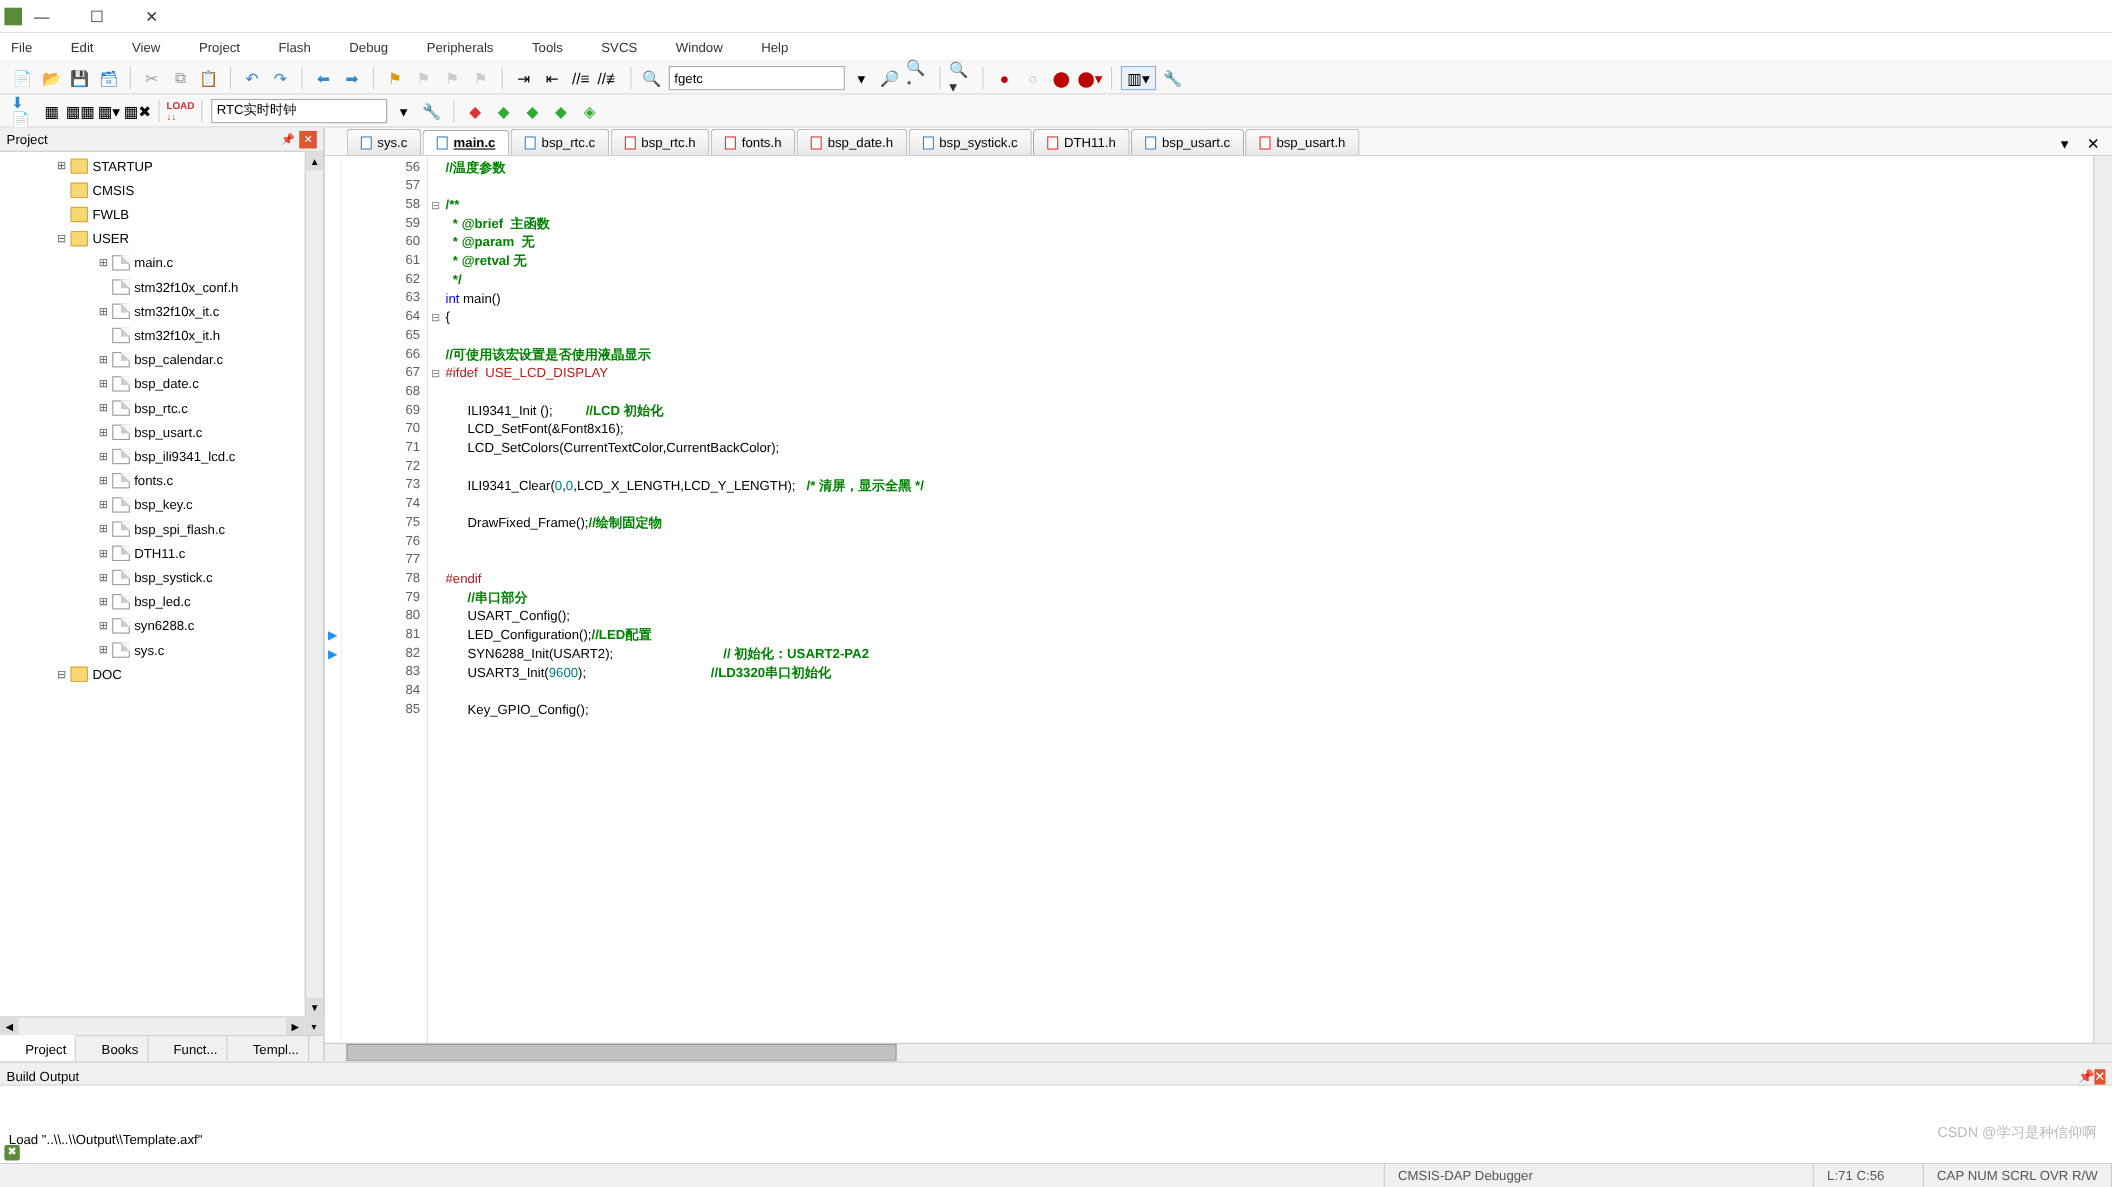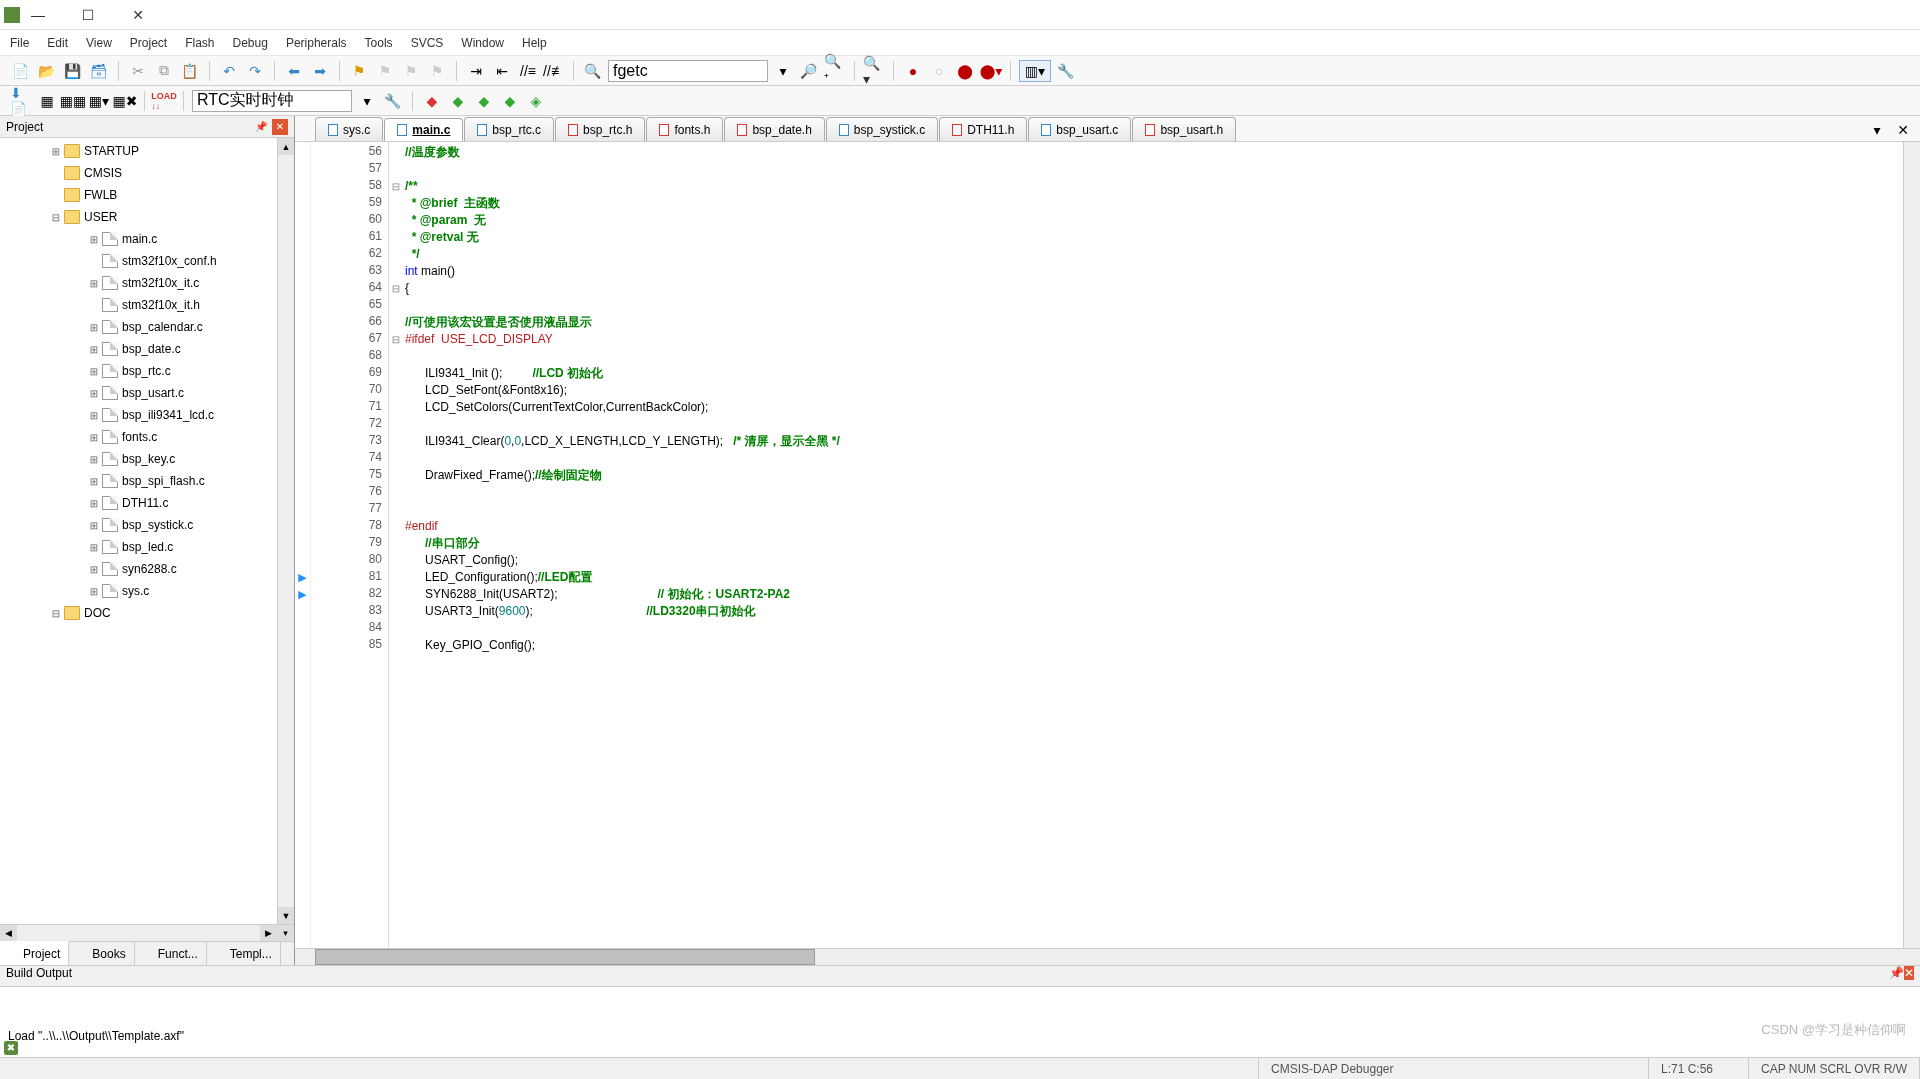--- a/index.html
+++ b/index.html
@@ -2,27 +2,27 @@
 <html><head>
 <meta charset="utf-8">
 <style>
 * { margin:0; padding:0; box-sizing:border-box; font-family:"Segoe UI",Tahoma,sans-serif; font-size:12px; }
 body { background:#fff; width:1920px; height:1079px; overflow:hidden; display:flex; flex-direction:column; }
 .titlebar { height:30px; background:#fff; border-bottom:1px solid #ddd; display:flex; align-items:center; padding:0 4px; }
 .titlebar .icon-app { width:16px; height:16px; background:#5a8a3a; margin-right:6px; }
 .titlebar .title { flex:1; font-size:12px; color:#333; }
 .winbtns { display:flex; gap:26px; padding-right:10px; }
 .winbtns span { font-size:14px; color:#333; cursor:pointer; width:24px; text-align:center; }
-.menubar { height:26px; background:#fff; border-bottom:1px solid #e5e5e5; display:flex; align-items:center; padding:0 10px; gap:18px; }
+.menubar { height:26px; background:#fff; border-bottom:1px solid #e5e5e5; display:flex; align-items:center; padding:0 10px; gap:35px; }
 .menubar span { color:#333; cursor:pointer; }
 .toolbar { height:30px; background:#f8f8f8; border-bottom:1px solid #d0d0d0; display:flex; align-items:center; padding:0 10px; gap:4px; }
 .toolbar2 { height:30px; background:#f8f8f8; border-bottom:1px solid #d0d0d0; display:flex; align-items:center; padding:0 10px; gap:4px; }
 .tb-btn { width:22px; height:22px; display:flex; align-items:center; justify-content:center; cursor:pointer; font-size:14px; }
 .tb-sep { width:1px; height:20px; background:#ccc; margin:0 4px; }
-.tb-input { height:22px; border:1px solid #aaa; background:#fff; padding:0 4px; font-size:16px; }
+.tb-input { height:22px; border:1px solid #aaa; background:#fff; padding:0 4px; font-size:12px; }
 .main { flex:1; display:flex; overflow:hidden; }
 .project-panel { width:295px; border-right:1px solid #999; display:flex; flex-direction:column; background:#fff; }
 .panel-hdr { height:22px; background:#f0f0f0; border-bottom:1px solid #ccc; display:flex; align-items:center; padding:0 6px; font-size:12px; }
 .panel-hdr .sp { flex:1; }
 .panel-hdr .hbtn { width:16px; height:16px; margin-left:2px; cursor:pointer; display:flex; align-items:center; justify-content:center; font-size:10px; }
 .panel-hdr .close { background:#d53; color:#fff; }
 .tree { flex:1; overflow:auto; padding:2px 0; position:relative; }
 .tree-row { display:flex; align-items:center; height:22px; padding-left:50px; cursor:pointer; white-space:nowrap; }
 .tree-row.folder { padding-left:50px; }
 .tree-row.file { padding-left:88px; }
@@ -56,21 +56,21 @@
 .src .line { height:17px; }
 .c-cmt { color:#008000;font-weight:bold; }
 .c-kw { color:#0000ff; }
 .c-pp { color:#b91c1c; }
 .c-num { color:#008080; }
 .mark-col { width:16px; background:#fff; border-right:1px solid #eee; padding-top:2px; }
 .mark-col div { height:17px; display:flex; align-items:center; justify-content:center; }
 .mark-tri { color:#1e90ff; font-size:11px; }
 .ehscroll { height:17px; background:#eee; border-top:1px solid #ccc; display:flex; }
 .ehscroll .thumb { height:100%; background:#c0c0c0; border:1px solid #999; }
-.output-hdr { height:22px; background:#f0f0f0; border-top:1px solid #ccc; border-bottom:1px solid #ccc; display:flex; align-items:flex-start; padding:0 6px; }
+.output-hdr { height:22px; background:#f0f0f0; border-top:1px solid #ccc; border-bottom:1px solid #ccc; display:flex; align-items:flex-end; padding:0 6px; }
 .output-hdr .sp { flex:1; }
 .output-body { height:70px; background:#fff; font-family:Consolas,monospace; font-size:13px; padding:4px 8px; line-height:18px; white-space:pre; position:relative; overflow:hidden; }
 .out-err { position:absolute; left:4px; bottom:2px; width:14px; height:14px; background:#5a8a3a; color:#fff; font-size:10px; text-align:center; line-height:14px; border-radius:2px; }
 .statusbar { height:22px; background:#f0f0f0; border-top:1px solid #ccc; display:flex; align-items:center; font-size:11px; color:#555; }
 .statusbar .cell { padding:0 12px; border-right:1px solid #ccc; height:100%; display:flex; align-items:center; }
 .statusbar .flex { flex:1; }
 .watermark { position:absolute; right:14px; bottom:40px; color:#bbb; font-size:13px; pointer-events:none; }
 .evscroll { width:17px; background:#eee; border-left:1px solid #ccc; }
 </style>
 </head>

